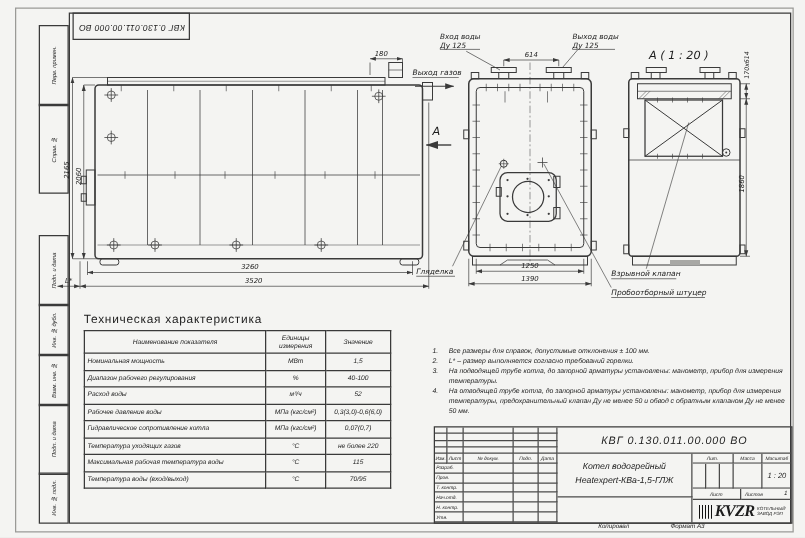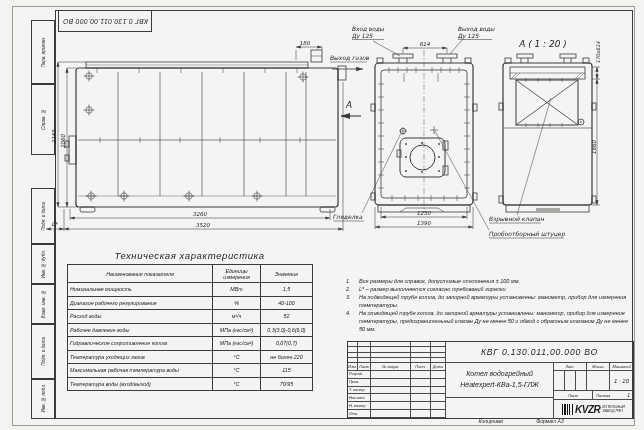--- a/index.html
+++ b/index.html
@@ -9,21 +9,21 @@
   .outer-border{left:12px;top:6px;width:621px;height:418px;border:1px solid #9a9a97;}
   .frame{left:55px;top:10px;width:576px;height:407px;border:1.4px solid #3a3a3a;}
   
   .vbox{left:31px;width:22px;border:1px solid #3a3a3a;display:flex;align-items:center;justify-content:center;}
   .vbox span{writing-mode:vertical-rl;transform:rotate(180deg);font-size:4.6px;font-style:italic;white-space:nowrap;color:#2a2a2a;}
   
   .docbox{left:58px;top:10px;width:92px;height:20px;border:1.3px solid #3a3a3a;display:flex;align-items:center;justify-content:center;}
   .docbox span{transform:rotate(180deg);font-size:6.8px;font-style:italic;white-space:nowrap;letter-spacing:0.3px;}
   
   .tc{left:67px;top:250px;width:245px;}
-  .tc .ttl{font-size:9.5px;font-style:italic;text-align:center;margin:0 0 3px 0;letter-spacing:0.6px;}
+  .tc .ttl{font-size:9.5px;text-align:left;margin:0 0 3px 0;letter-spacing:0.6px;}
   .tc table{width:245px;border-collapse:collapse;table-layout:fixed;}
   .tc th,.tc td{border:1px solid #3a3a3a;font-size:5.3px;font-style:italic;font-weight:normal;
       padding:1px 2px;height:10.5px;vertical-align:middle;overflow:hidden;}
   .tc th{text-align:center;height:15px;}
   .tc td{text-align:center;}
   .tc td:first-child{text-align:left;}
   
   .notes{left:346px;top:278px;width:287px;}
   .note{display:flex;font-size:5.5px;font-style:italic;line-height:1.45;}
   .note .n{width:13px;flex:none;}
@@ -40,21 +40,21 @@
   .lgrid i.lbl{grid-column:span 2;justify-content:flex-start;padding-left:1px;}
   .cell{position:absolute;overflow:hidden;font-style:italic;}
   .bR{border-right:1px solid #4a4a4a;} .bB{border-bottom:1px solid #4a4a4a;}
   .ctr{display:flex;align-items:center;justify-content:center;}
   .doccell{left:98px;top:0;width:187px;height:21px;font-size:8.6px;letter-spacing:0.8px;}
   .namecell{left:98px;top:21px;width:108px;height:35px;flex-direction:column;font-size:7px;line-height:1.55;text-align:center;}
   .undercell{left:98px;top:56px;width:108px;height:20px;}
   .smalllbl{font-size:3.9px;}
   .logocell{left:206px;top:58px;width:79px;height:18px;display:flex;align-items:center;justify-content:center;gap:2px;}
   .stripes{width:11px;height:11px;background:repeating-linear-gradient(90deg,#111 0 1.1px,transparent 1.1px 2.4px);}
-  .kvzr{font-weight:bold;font-size:10px;font-style:italic;letter-spacing:-0.5px;}
+  .kvzr{font-weight:bold;font-size:13px;font-style:italic;letter-spacing:-0.5px;font-family:Liberation Serif, serif;}
   .company{display:flex;flex-direction:column;font-size:3.6px;line-height:1.2;font-style:italic;}
   
   .foot{top:418px;font-size:5px;font-style:italic;}
   svg text{font-family:"DejaVu Sans",sans-serif;font-style:italic;fill:#1c1c1c;}
 </style>
 </head>
 <body>
 
 <div class="sheet">
 

